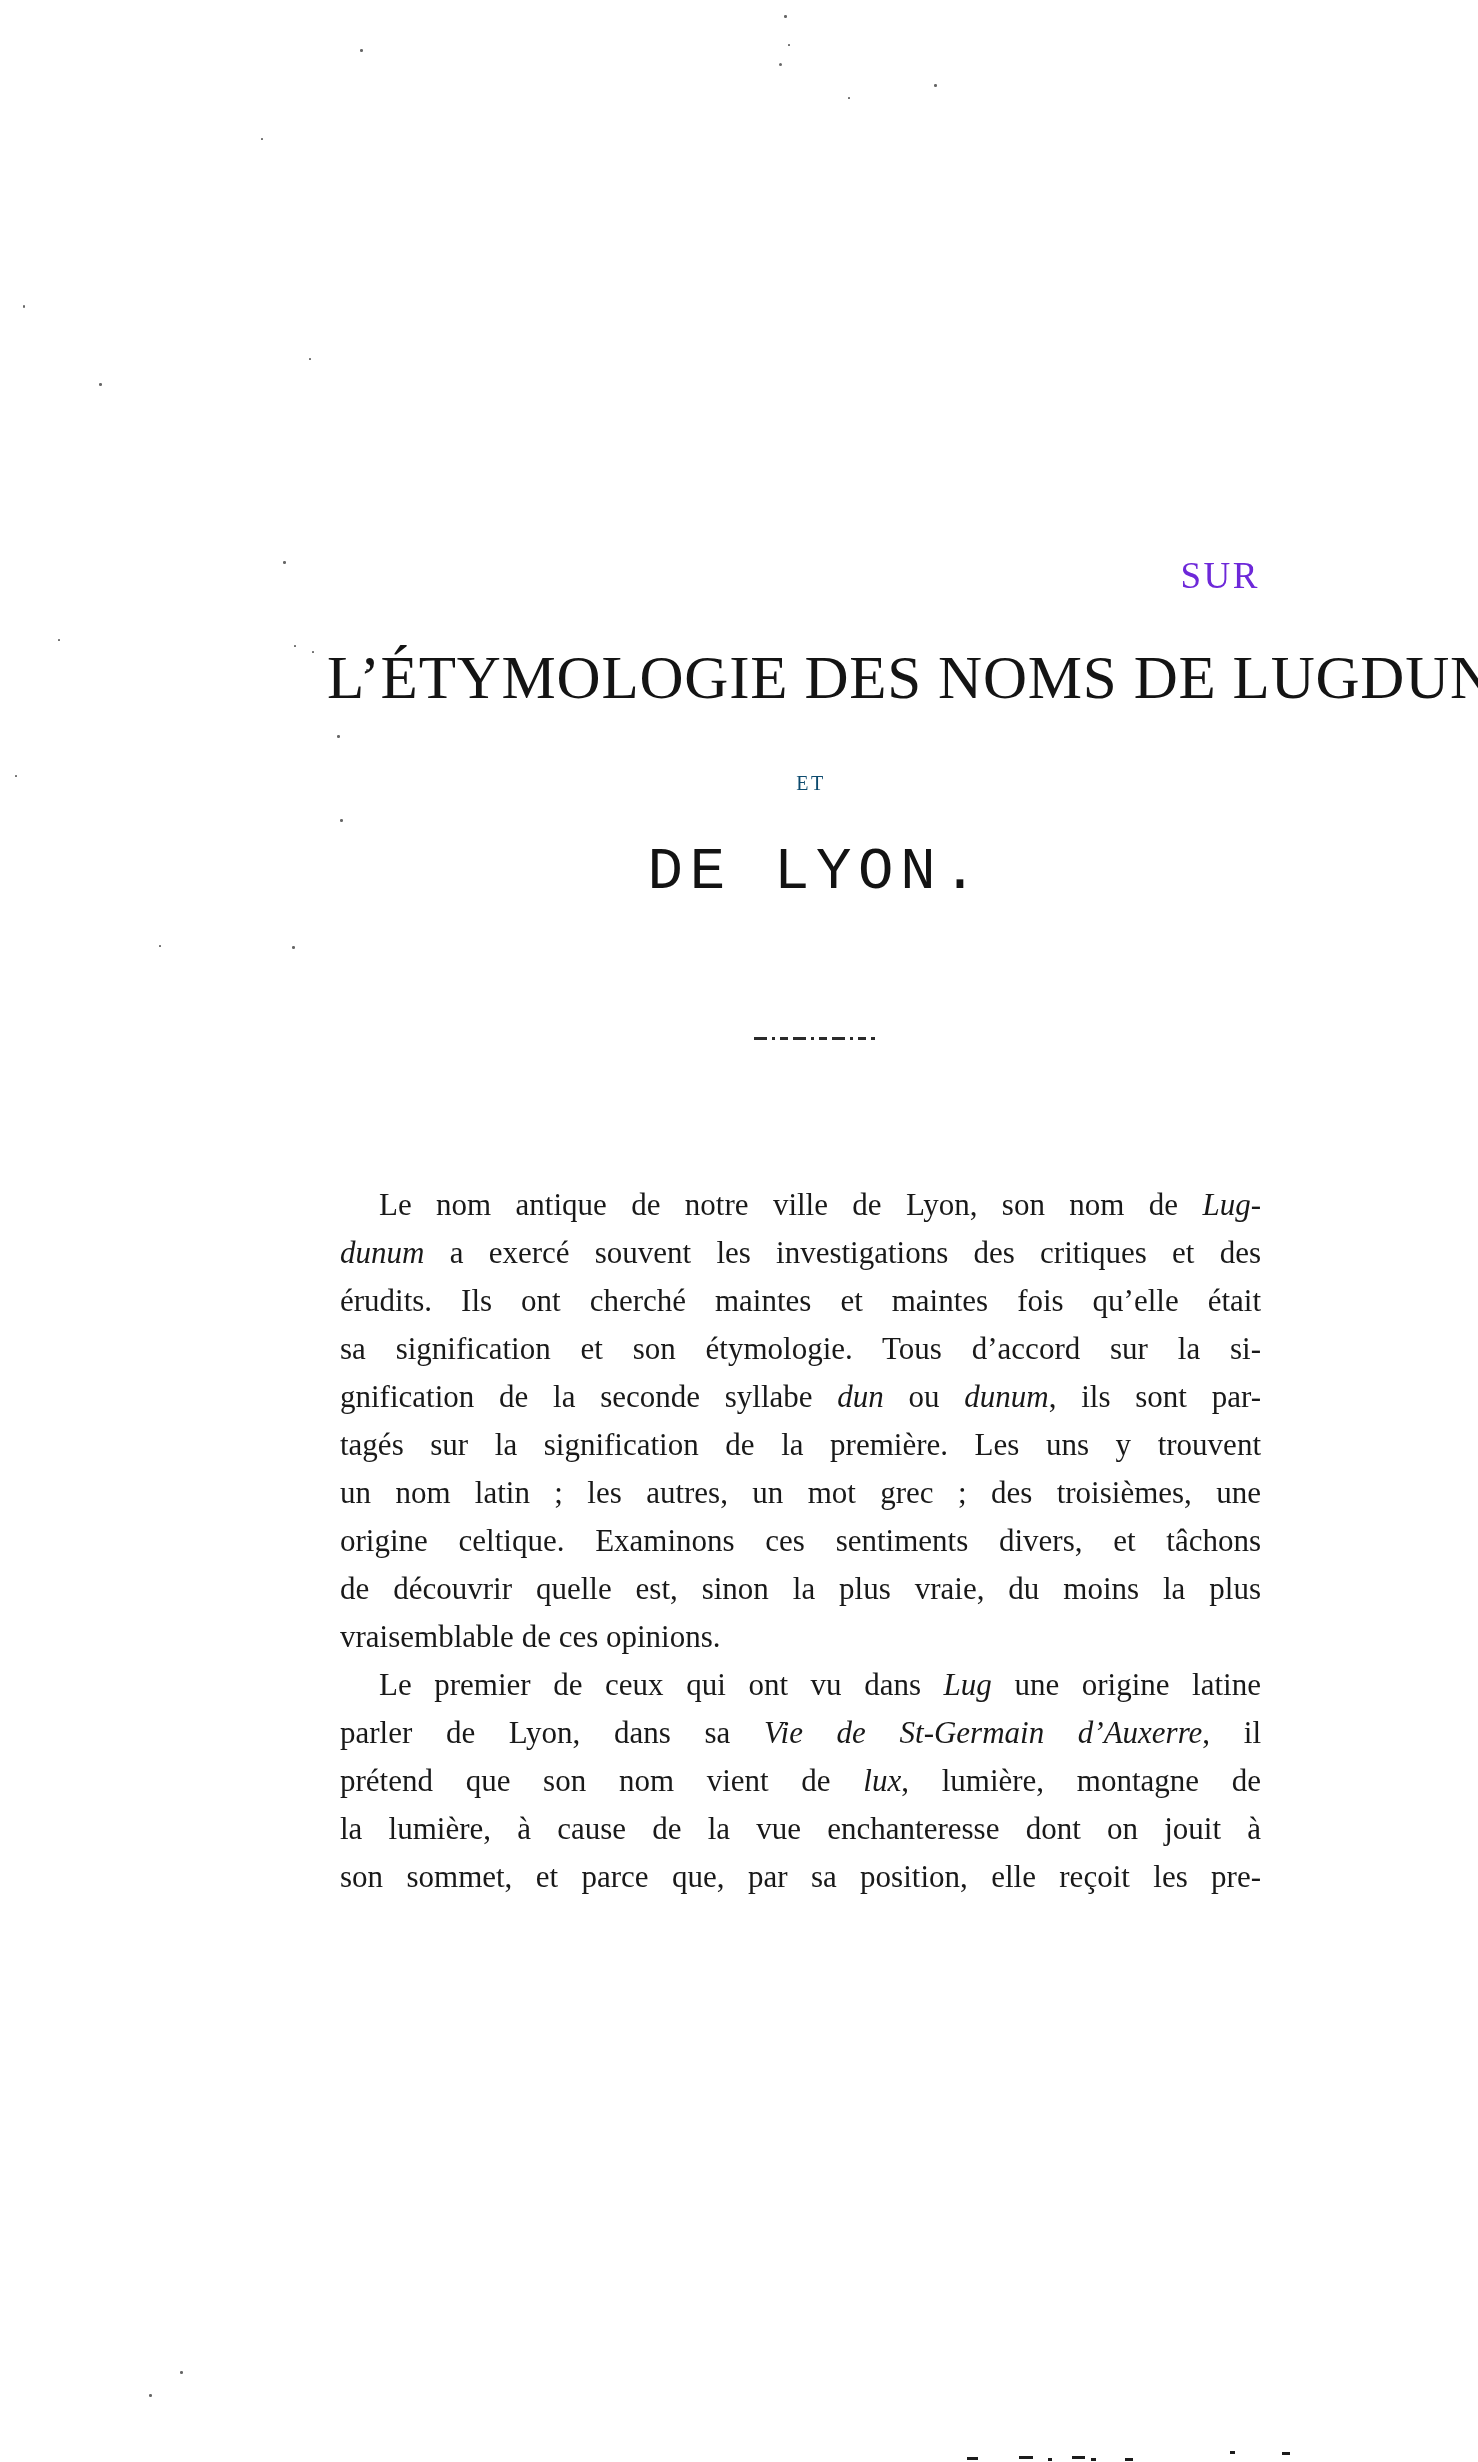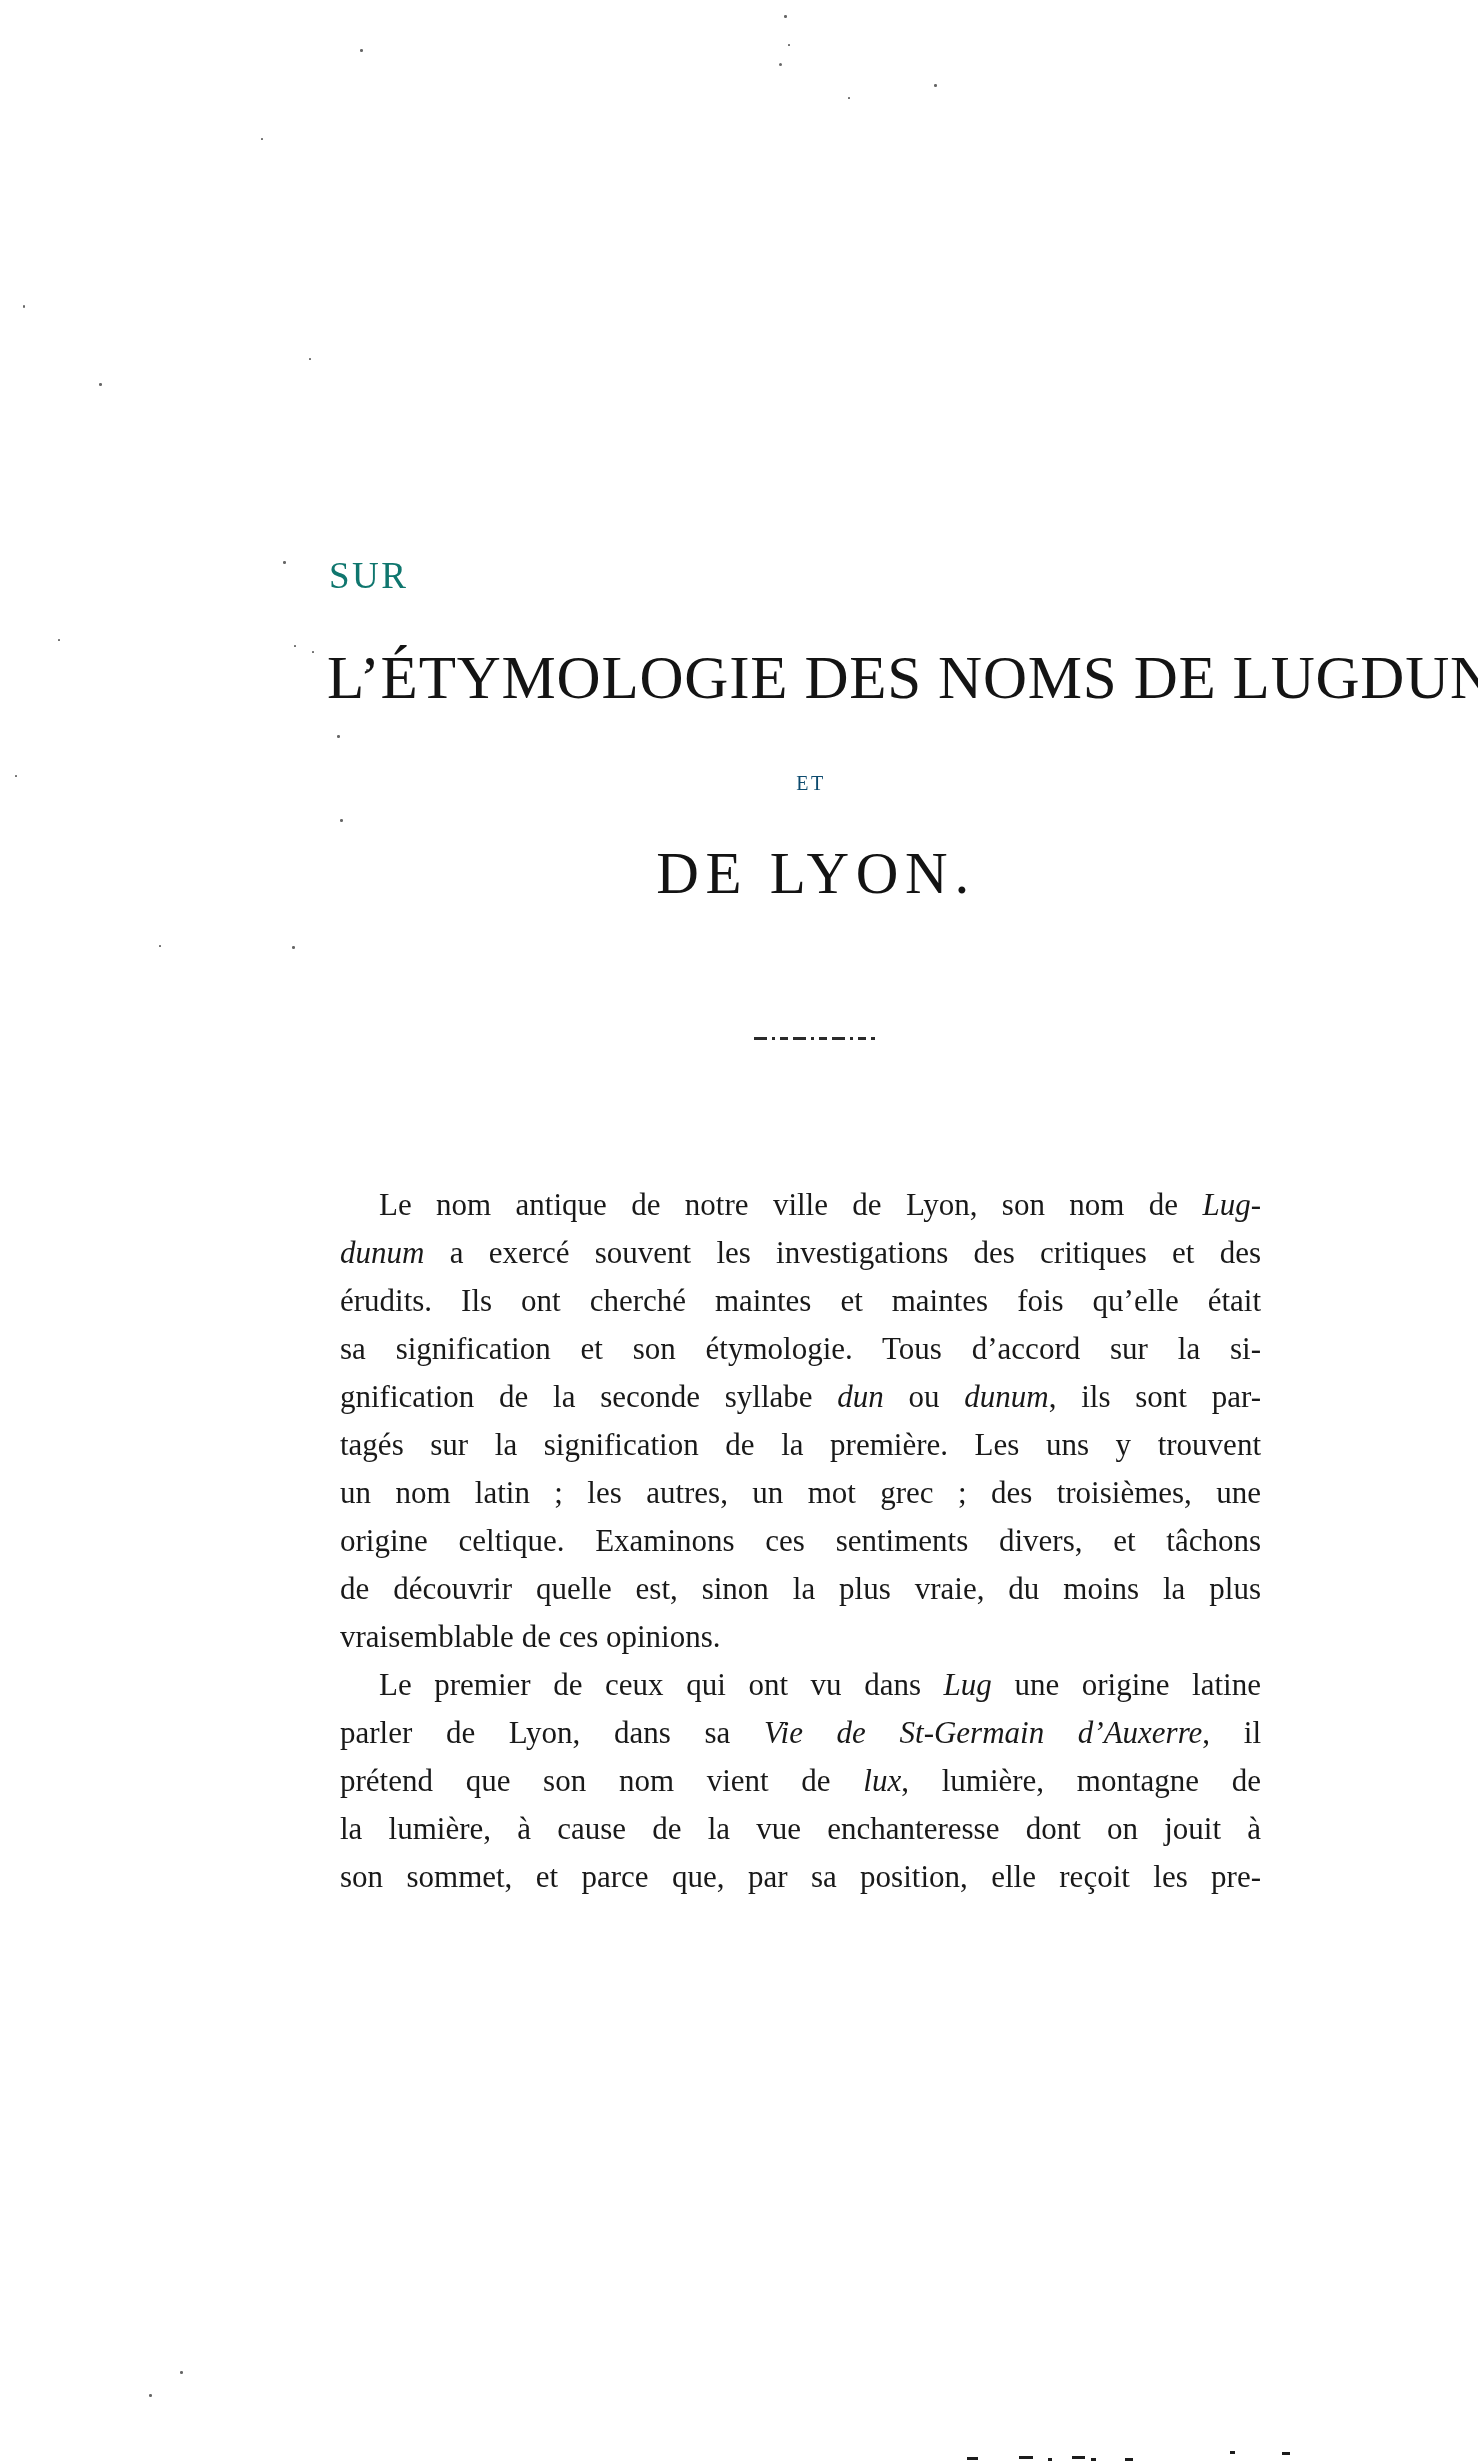--- a/index.html
+++ b/index.html
@@ -5,38 +5,39 @@
   html,body{margin:0;padding:0;background:#e8e8e8;}
   .page{
     position:relative;
     width:1478px;height:2462px;
     background:#ffffff;
     overflow:hidden;
     font-family:"Liberation Serif","DejaVu Serif",serif;
     color:#1b1b1b;
   }
   .kicker{
-    position:absolute;left:329px;top:554px;width:938px;
-    text-align:left;font-size:37px;letter-spacing:2.5px;
-    color:#0f766e;
+    position:absolute;left:322px;top:554px;width:938px;
+    text-align:right;font-size:37px;letter-spacing:2.5px;
+    color:#6d28d9;
   }
   .main-title{
     position:absolute;left:327px;top:643px;width:956px;
     text-align:center;font-size:61px;letter-spacing:0.8px;
     white-space:nowrap;color:#141414;
   }
   .connector{
     position:absolute;left:342px;top:772px;width:938px;
     text-align:center;font-size:20px;letter-spacing:2.5px;
     color:#0c4a6e;
   }
   .subtitle{
     position:absolute;left:342px;top:839px;width:948px;
     text-align:center;font-size:59px;letter-spacing:6.7px;
     color:#131313;
+    font-family:Liberation Mono, monospace;
   }
   .divider{
     position:absolute;left:754px;top:1037px;width:121px;height:2.5px;
     background:repeating-linear-gradient(90deg,
       #2a2a2a 0 13.4px, transparent 13.4px 18.5px,
       #2a2a2a 18.5px 21px, transparent 21px 26px,
       #2a2a2a 26px 34px, transparent 34px 39px);
   }
   .body-text{
     position:absolute;left:340px;top:1181px;width:921px;

